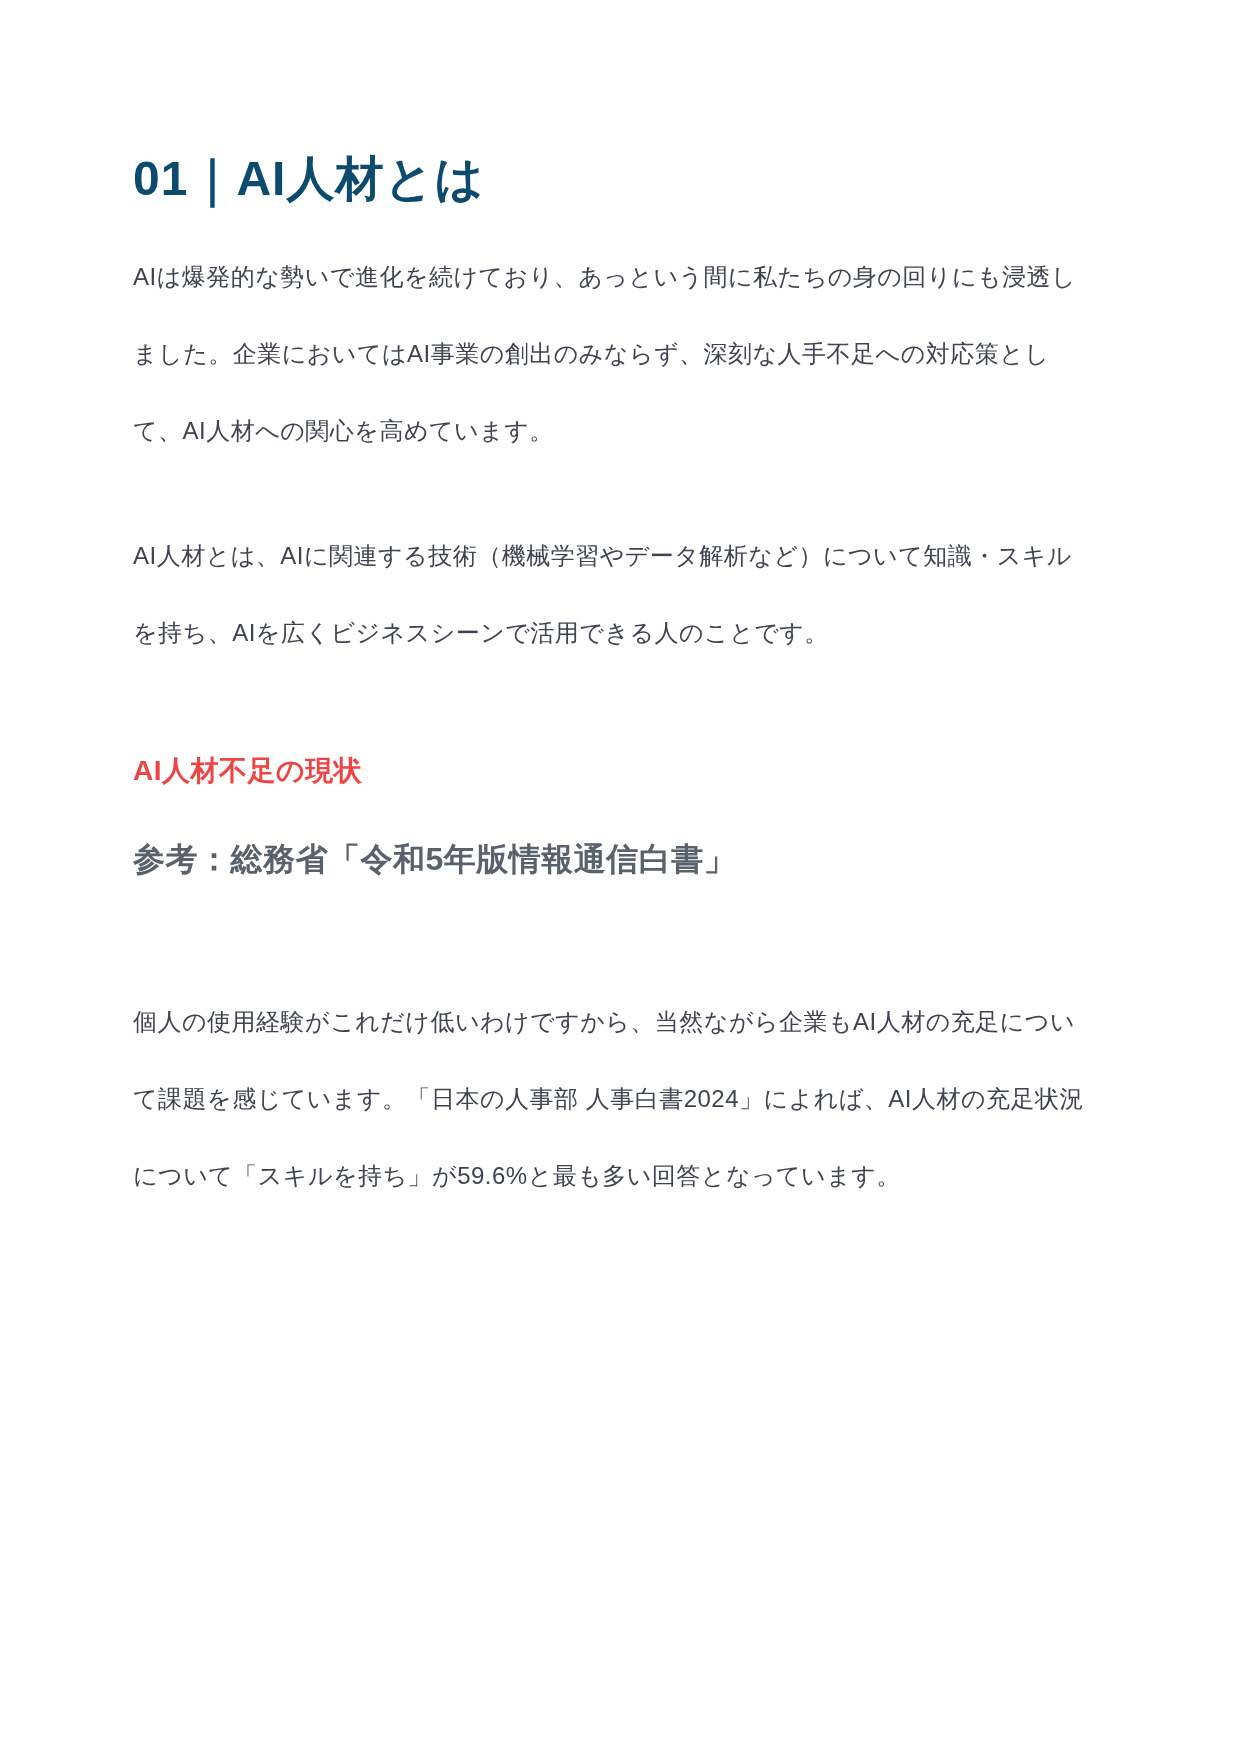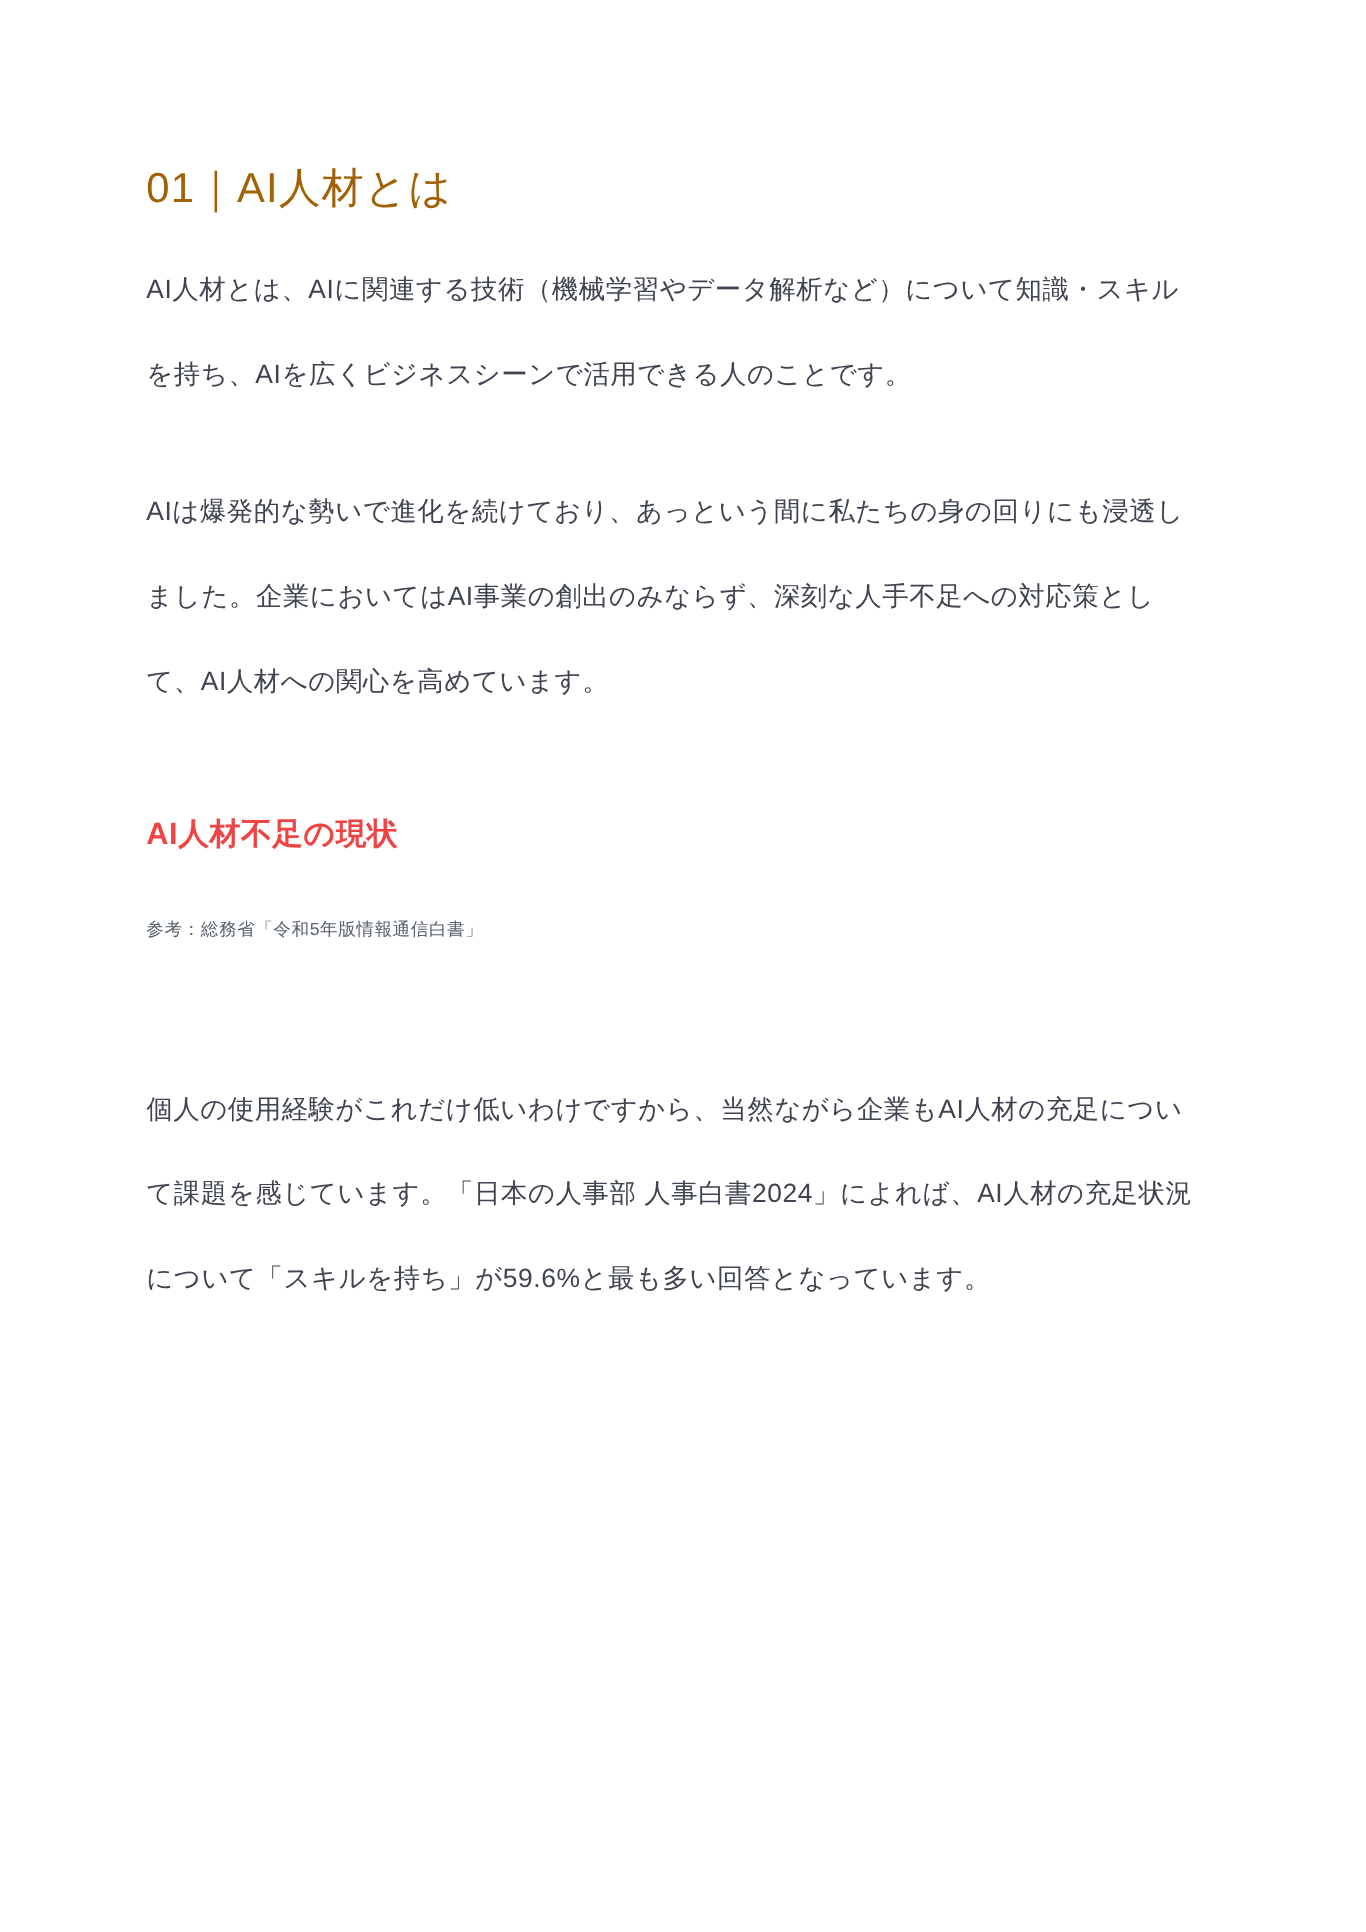--- a/index.html
+++ b/index.html
@@ -12,60 +12,61 @@
     width: 1242px;
     min-height: 1756px;
     font-family: "Liberation Sans", "DejaVu Sans", sans-serif;
     overflow: hidden;
   }
   .content {
     padding: 148px 157px 0 133px; 
   }
   .section-heading {
     margin: 0 0 28px 0;
-    font-size: 38px;
+    font-size: 48px;
     line-height: 1.3;
-    font-weight: 400;
-    color: #a16207;
+    font-weight: 700;
+    color: #0c4a6e;
     letter-spacing: 1px;
   }
   .body-paragraph {
     margin: 0 0 48px 0;
     font-size: 24px;
     line-height: 77px;
     color: #3f4450;
     letter-spacing: 0.5px;
     text-align: left;
   }
   .subsection-heading {
     margin: 80px 0 42px 0;
     font-size: 28px;
     line-height: 1.4;
     font-weight: 700;
     color: #ef4444;
     letter-spacing: 0.5px;
   }
   .reference-note {
     margin: 48px 0 104px 0;
-    font-size: 16px;
+    font-size: 32px;
     line-height: 40px;
     color: #59616c;
     letter-spacing: 0.5px;
+    font-weight: bold;
   }
 </style>
 </head>
 <body>
 
 <article class="content">
 
   <h1 class="section-heading">01｜AI人材とは</h1>
 
+  <p class="body-paragraph">AIは爆発的な勢いで進化を続けており、あっという間に私たちの身の回りにも浸透しました。企業においてはAI事業の創出のみならず、深刻な人手不足への対応策として、AI人材への関心を高めています。</p>
+
   <p class="body-paragraph">AI人材とは、AIに関連する技術（機械学習やデータ解析など）について知識・スキルを持ち、AIを広くビジネスシーンで活用できる人のことです。</p>
-
-  <p class="body-paragraph">AIは爆発的な勢いで進化を続けており、あっという間に私たちの身の回りにも浸透しました。企業においてはAI事業の創出のみならず、深刻な人手不足への対応策として、AI人材への関心を高めています。</p>
 
   <h2 class="subsection-heading">AI人材不足の現状</h2>
 
 
   <p class="reference-note">参考：総務省「令和5年版情報通信白書」</p>
 
   <p class="body-paragraph">個人の使用経験がこれだけ低いわけですから、当然ながら企業もAI人材の充足について課題を感じています。「日本の人事部 人事白書2024」によれば、AI人材の充足状況について「スキルを持ち」が59.6%と最も多い回答となっています。</p>
 
 </article>
 

